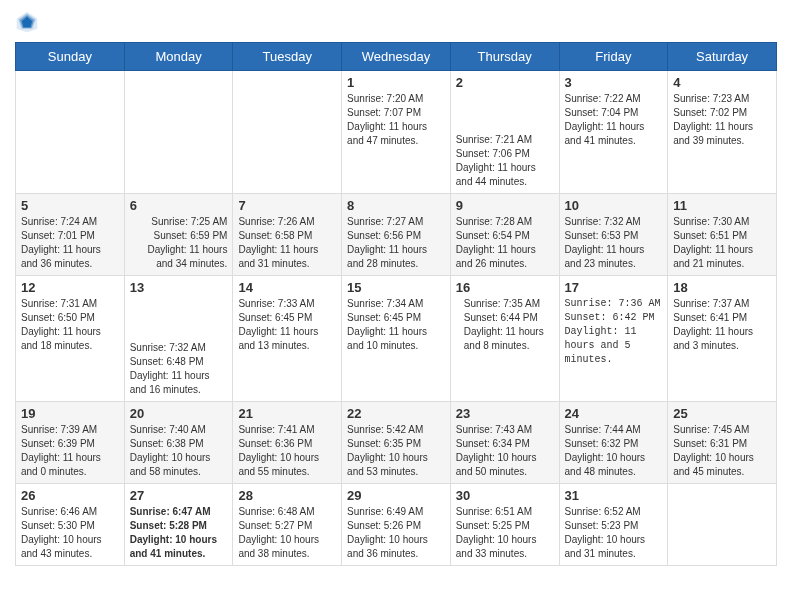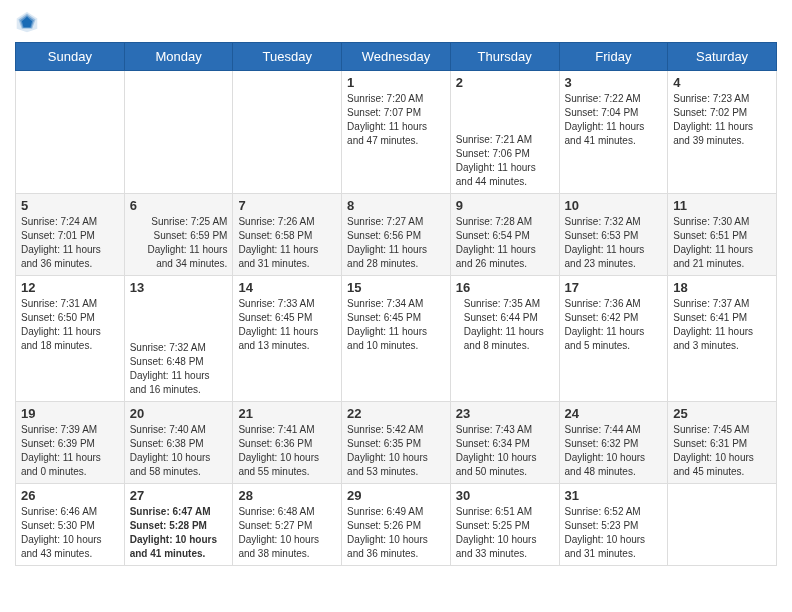--- a/index.html
+++ b/index.html
@@ -238,21 +238,21 @@
 Daylight: 11 hours and 10 minutes.</div>
           </td>
           <td>
             <span class="day-number">16</span>
             <div class="day-info" style="white-space: pre-line; margin-left: 8px;">Sunrise: 7:35 AM
 Sunset: 6:44 PM
 Daylight: 11 hours and 8 minutes.</div>
           </td>
           <td>
             <span class="day-number">17</span>
-            <div class="day-info" style="white-space: pre-line;">Sunrise: 7:36 AM
+            <div class="day-info" style="white-space: pre-line; font-family: Liberation Mono, monospace;">Sunrise: 7:36 AM
 Sunset: 6:42 PM
 Daylight: 11 hours and 5 minutes.</div>
           </td>
           <td>
             <span class="day-number">18</span>
             <div class="day-info" style="white-space: pre-line;">Sunrise: 7:37 AM
 Sunset: 6:41 PM
 Daylight: 11 hours and 3 minutes.</div>
           </td>
         </tr>

